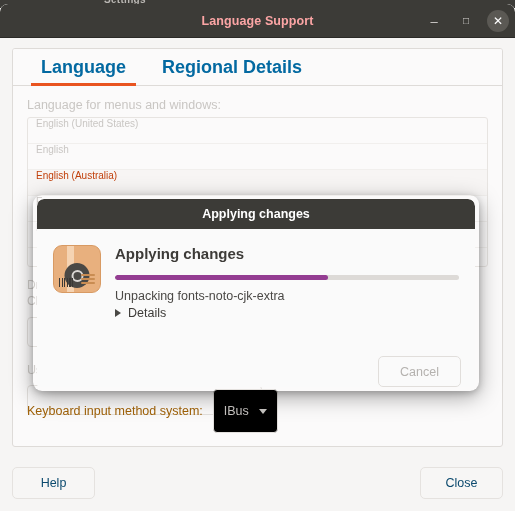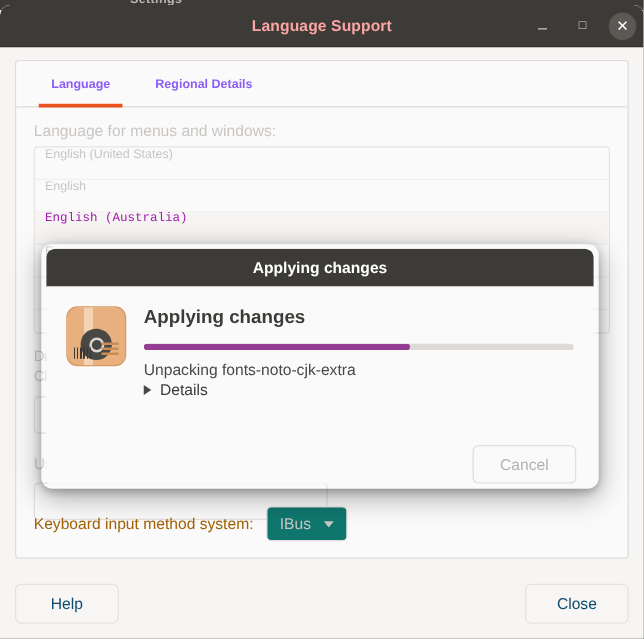--- a/index.html
+++ b/index.html
@@ -106,23 +106,23 @@
     height: 37px;
     border-bottom: 1px solid #dedbd8;
     background: #fbfafa;
     padding-left: 10px;
   }
   .tab {
     position: relative;
     display: flex;
     align-items: center;
     padding: 0 18px;
-    font-size: 10px;
+    font-size: 18px;
     font-weight: bold;
-    color: #8b5cf6;
+    color: #0369a1;
     white-space: nowrap;
   }
   .tab.active::after {
     content: "";
     position: absolute;
     left: 8px; right: 8px; bottom: -1px;
     height: 3px;
     background: var(--accent, #e95420);
   }
 
@@ -148,23 +148,22 @@
   .lang-row {
     height: 26px;
     display: flex;
     align-items: flex-start;
     padding-left: 8px;
     font-size: 10px;
     color: #c9c6c3;
     border-bottom: 1px solid #f1efed;
   }
   .lang-row.selected {
-    color: #a21caf;
+    color: #c2410c;
     background: #f7f5f4;
-    font-family: Liberation Mono, monospace;
   }
 
   .hint-text {
     margin-top: 10px;
     font-size: 12px;
     color: #cfccc9;
     line-height: 16px;
   }
 
   .ghost-button {
@@ -196,25 +195,25 @@
     gap: 10px;
   }
   .ime-label {
     font-size: 12.5px;
     color: #a16207;
   }
   .combo {
     display: inline-flex;
     align-items: center;
     gap: 10px;
-    height: 28px;
+    height: 44px;
     padding: 12px 10px;
     border: 1px solid #e3e0dd;
     border-radius: 4px;
-    background: #0f766e;
+    background: #000000;
     font-size: 12.5px;
     color: #c9c6c3;
   }
   .chevron-down {
     width: 0; height: 0;
     border-left: 4.5px solid transparent;
     border-right: 4.5px solid transparent;
     border-top: 5px solid #c9c6c3;
   }
 

